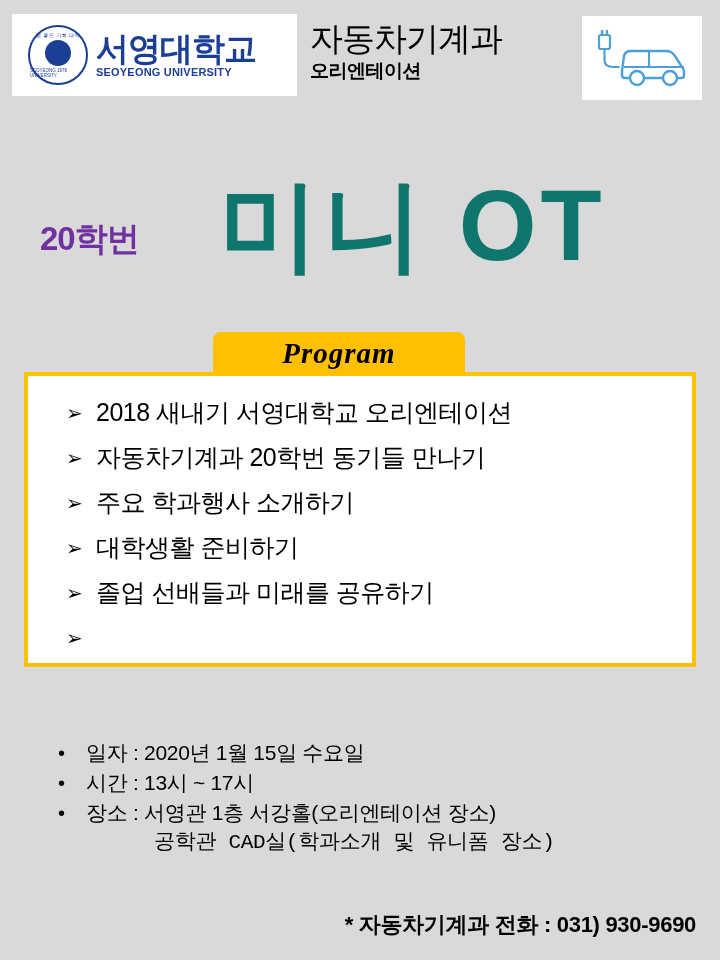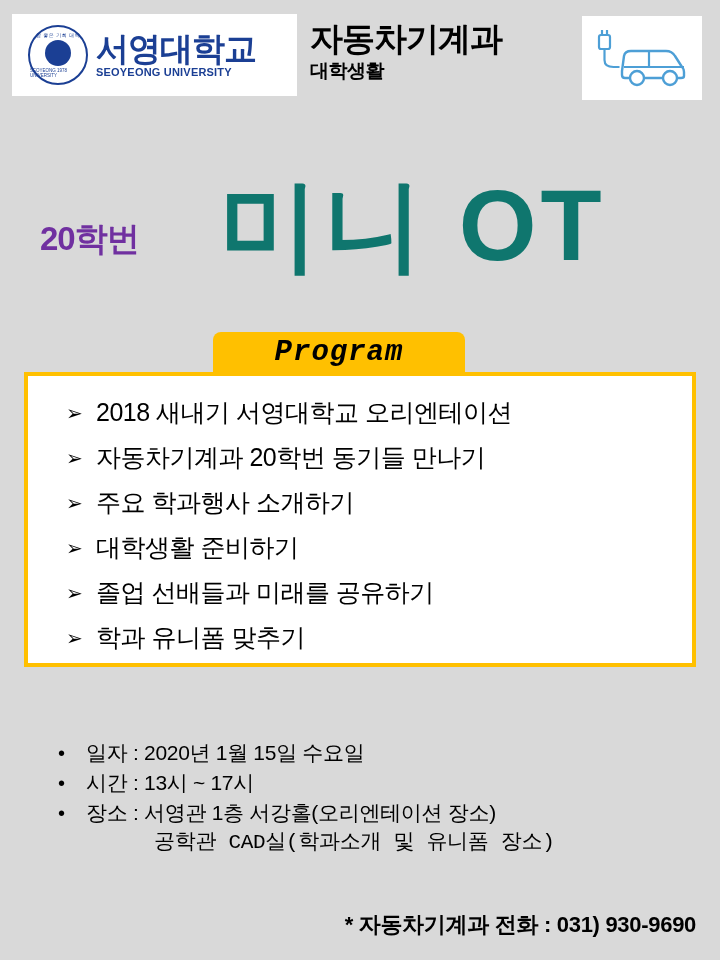--- a/index.html
+++ b/index.html
@@ -83,21 +83,21 @@
     margin-top: 2px;
   }
   .dept {
     position: absolute;
     left: 310px;
     top: 22px;
     line-height: 1;
   }
   .dept-name {
     font-size: 33px;
-    font-weight: bold;
+    font-weight: normal;
     color: #000000;
     letter-spacing: -1px;
   }
   .dept-campus {
     font-size: 19px;
     font-weight: bold;
     color: #000000;
     margin-top: 6px;
     letter-spacing: -0.5px;
   }
@@ -148,21 +148,21 @@
     top: 332px;
     width: 252px;
     height: 40px;
     background: #ffc000;
     border-radius: 8px 8px 0 0;
     text-align: center;
     z-index: 3;
   }
   .program-tab span {
     display: block;
-    font-family: Liberation Mono, monospace;
+    font-family: Liberation Serif, serif;
     font-style: italic;
     font-weight: bold;
     font-size: 29px;
     color: #000000;
     line-height: 42px;
     letter-spacing: 1px;
   }
   .program-box {
     position: absolute;
     left: 24px;
@@ -243,21 +243,21 @@
       <div class="seal-bottom">SEOYEONG 1978 UNIVERSITY</div>
     </div>
     <div class="logo-text">
       <div class="logo-ko">서영대학교</div>
       <div class="logo-en">SEOYEONG UNIVERSITY</div>
     </div>
   </div>
 
   <div class="dept">
     <div class="dept-name">자동차기계과</div>
-    <div class="dept-campus">대학생활</div>
+    <div class="dept-campus">오리엔테이션</div>
   </div>
 
   <div class="car-box">
     <svg width="100" height="62" viewBox="0 0 100 62">
 
       <rect x="7" y="8" width="11" height="14" rx="2" fill="none" stroke="#4d9fd6" stroke-width="2.2"></rect>
       <line x1="10" y1="8" x2="10" y2="3" stroke="#4d9fd6" stroke-width="2.2"></line>
       <line x1="15" y1="8" x2="15" y2="3" stroke="#4d9fd6" stroke-width="2.2"></line>
       <line x1="12.5" y1="22" x2="12.5" y2="33" stroke="#4d9fd6" stroke-width="2.2"></line>
       <path d="M12.5 33 q0 7 9 7 h6" fill="none" stroke="#4d9fd6" stroke-width="2.2"></path>
@@ -296,21 +296,20 @@
   <div class="program-item">
     <span class="bullet-arrow">➢</span>
     <span>대학생활 준비하기</span>
   </div>
   <div class="program-item">
     <span class="bullet-arrow">➢</span>
     <span>졸업 선배들과 미래를 공유하기</span>
   </div>
   <div class="program-item">
     <span class="bullet-arrow">➢</span>
-    <span>학과 유니폼 맞추기</span>
   </div>
 </div>
 
 <div class="details">
   <div class="detail-line">
     <span class="dot-bullet">•</span>
     <span>일자 : 2020년 1월 15일 수요일</span>
   </div>
   <div class="detail-line">
     <span class="dot-bullet">•</span>

